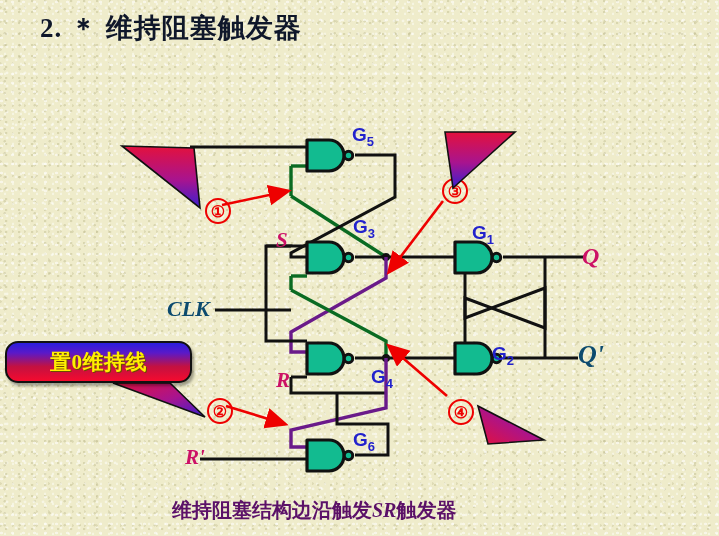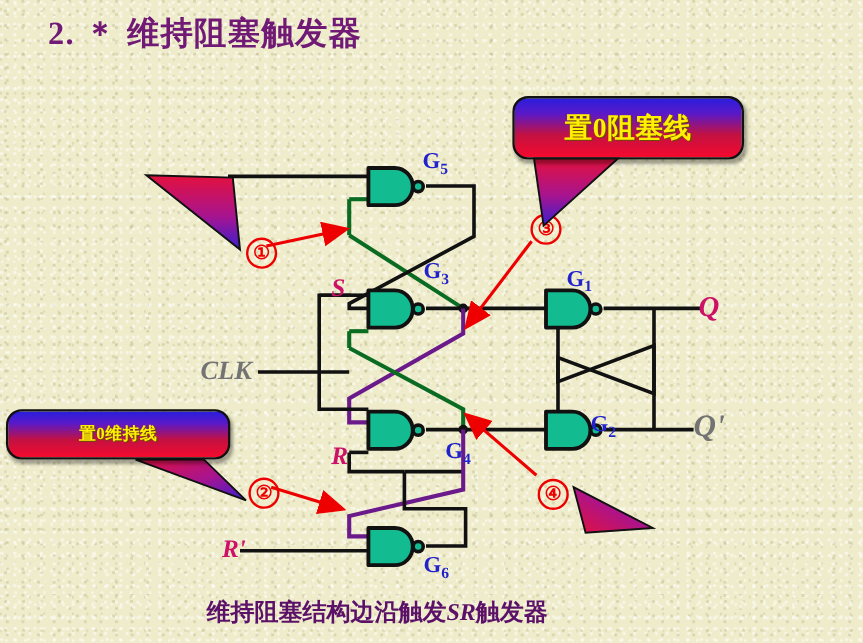--- a/index.html
+++ b/index.html
@@ -17,21 +17,21 @@
       radial-gradient(circle at 78% 61%, rgba(255,255,255,.5) 0 1.2px, rgba(0,0,0,0) 1.7px),
       radial-gradient(circle at 31% 77%, rgba(185,180,135,.4) 0 1px, rgba(0,0,0,0) 1.5px),
       radial-gradient(circle at 63% 38%, rgba(255,255,255,.45) 0 1px, rgba(0,0,0,0) 1.5px),
       radial-gradient(circle at 5% 54%,  rgba(190,185,140,.35) 0 1px, rgba(0,0,0,0) 1.5px);
     background-size:11px 9px, 13px 11px, 9px 13px, 15px 12px, 8px 10px, 12px 14px;
   }
   
   .title{
     position:absolute;left:40px;top:10px;
     font-family:"Liberation Serif", serif;
-    font-size:27px;font-weight:bold;color:#701a75;
+    font-size:27px;font-weight:bold;color:#0f172a;
     letter-spacing:1px;white-space:nowrap;
   }
   
   .caption{
     position:absolute;left:172px;top:497px;
     font-family:Liberation Serif, serif;
     font-size:20px;font-weight:bold;color:#5b1168;
     white-space:nowrap;
   }
   .caption i{font-style:italic;}
@@ -48,30 +48,30 @@
   .grad-rp{background:linear-gradient(180deg,#f50a2e 0%,#c31141 34%,#5a19c8 76%,#2a1ddc 100%);}
   .callout .box span{
     font-family:"Liberation Serif", serif;
     font-weight:bold;font-size:23px;color:#ffef00;
     text-shadow:1px 1px 0 #6a4a00;white-space:nowrap;letter-spacing:.5px;
   }
   .callout svg{position:absolute;left:0;top:0;overflow:visible;}
   
   #circuit{position:absolute;left:0;top:0;width:719px;height:536px;overflow:visible;}
   .glabel{
-    position:absolute;font-family:Liberation Serif, serif;
+    position:absolute;font-family:Liberation Sans, sans-serif;
     font-weight:bold;font-size:19px;color:#2222cc;white-space:nowrap;
   }
   .glabel sub{font-size:13px;}
   .siglabel{
     position:absolute;font-family:"Liberation Serif", serif;
     font-weight:bold;font-style:italic;font-size:21px;white-space:nowrap;
   }
   .pink{color:#cc1166;}
-  .black{color:#737373;font-style:italic;}
+  .black{color:#0c4a6e;font-style:italic;}
   .num{
     position:absolute;width:22px;height:22px;border:2px solid #ee0000;border-radius:50%;
     color:#ee0000;font-family:"Liberation Serif", serif;font-size:16px;font-weight:bold;
     display:flex;align-items:center;justify-content:center;background:transparent;
   }
 </style>
 </head>
 <body>
 
 <div id="slide"></div>
@@ -153,21 +153,21 @@
 
   <path d="M222,205 L288,191" stroke="#ee0000" stroke-width="2.6" fill="none" marker-end="url(#ah)"></path>
   <path d="M226,406 L285,424" stroke="#ee0000" stroke-width="2.6" fill="none" marker-end="url(#ah)"></path>
   <path d="M443,201 L389,272" stroke="#ee0000" stroke-width="2.6" fill="none" marker-end="url(#ah)"></path>
   <path d="M447,396 L389,346" stroke="#ee0000" stroke-width="2.6" fill="none" marker-end="url(#ah)"></path>
 </svg>
 
 <div class="glabel" style="left:352px;top:124px"><span>G</span><sub>5</sub></div>
 <div class="glabel" style="left:353px;top:216px"><span>G</span><sub>3</sub></div>
 <div class="glabel" style="left:371px;top:366px"><span>G</span><sub>4</sub></div>
-<div class="glabel" style="left:353px;top:461px"><span>G</span><sub>6</sub></div>
+<div class="glabel" style="left:353px;top:429px"><span>G</span><sub>6</sub></div>
 <div class="glabel" style="left:472px;top:222px"><span>G</span><sub>1</sub></div>
 <div class="glabel" style="left:492px;top:343px"><span>G</span><sub>2</sub></div>
 
 <div class="siglabel pink" style="left:276px;top:228px">S</div>
 <div class="siglabel pink" style="left:276px;top:368px">R</div>
 <div class="siglabel pink" style="left:185px;top:445px">R'</div>
 <div class="siglabel black" style="left:167px;top:296px;font-size:22px">CLK</div>
 <div class="siglabel pink" style="left:582px;top:243px;font-size:24px">Q</div>
 <div class="siglabel black" style="left:578px;top:340px;font-size:26px">Q'</div>
 
@@ -193,38 +193,35 @@
   <svg width="260" height="120">
     <defs>
       <linearGradient id="tailB" x1="0" y1="0" x2="0" y2="1">
         <stop offset="0%" stop-color="#e3113d"></stop>
           <stop offset="55%" stop-color="#a8148f"></stop>
           <stop offset="100%" stop-color="#3a1fd0"></stop>
       </linearGradient>
     </defs>
     <polygon points="18,52 88,52 26,108" fill="url(#tailB)" stroke="#111111" stroke-width="1.6"></polygon>
   </svg>
-  <div class="box grad-pr" style="width:193px;height:53px">
-    <span>置0阻塞线</span>
-  </div>
 </div>
 
 <div class="callout" style="left:5px;top:341px;width:230px;height:90px">
   <svg width="230" height="90">
     <defs>
       <linearGradient id="tailC" x1="0" y1="0" x2="1" y2="1">
         <stop offset="0%" stop-color="#e3113d"></stop>
           <stop offset="55%" stop-color="#a8148f"></stop>
           <stop offset="100%" stop-color="#3a1fd0"></stop>
       </linearGradient>
     </defs>
     <polygon points="108,42 165,42 200,76" fill="url(#tailC)" stroke="#111111" stroke-width="1.6"></polygon>
   </svg>
   <div class="box grad-pr" style="width:187px;height:42px">
-    <span style="font-size:14px">置0维持线</span>
+    <span style="font-size:21px">置0维持线</span>
   </div>
 </div>
 
 <div class="callout" style="left:470px;top:404px;width:230px;height:90px">
   <svg width="230" height="90">
     <defs>
       <linearGradient id="tailD" x1="0" y1="1" x2="1" y2="0">
         <stop offset="0%" stop-color="#e3113d"></stop>
           <stop offset="55%" stop-color="#a8148f"></stop>
           <stop offset="100%" stop-color="#3a1fd0"></stop>

